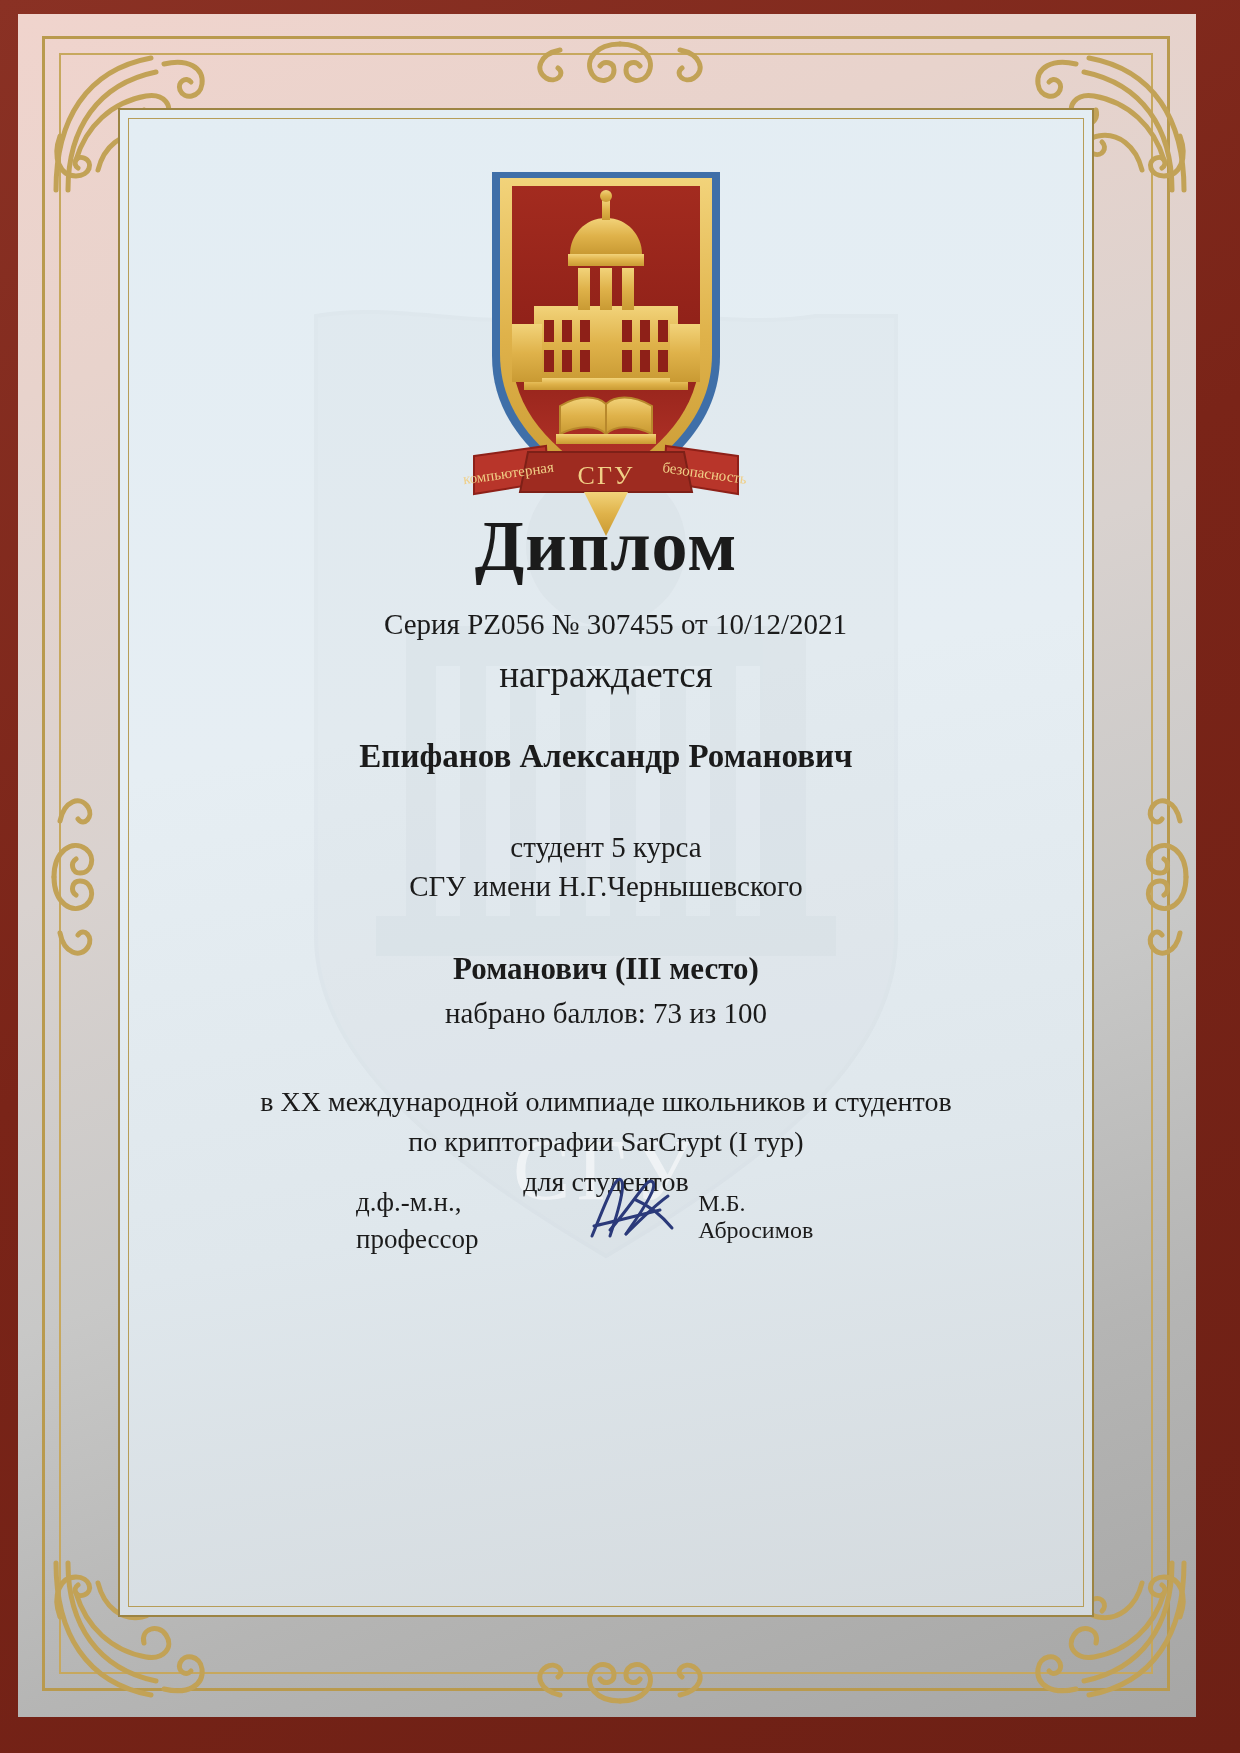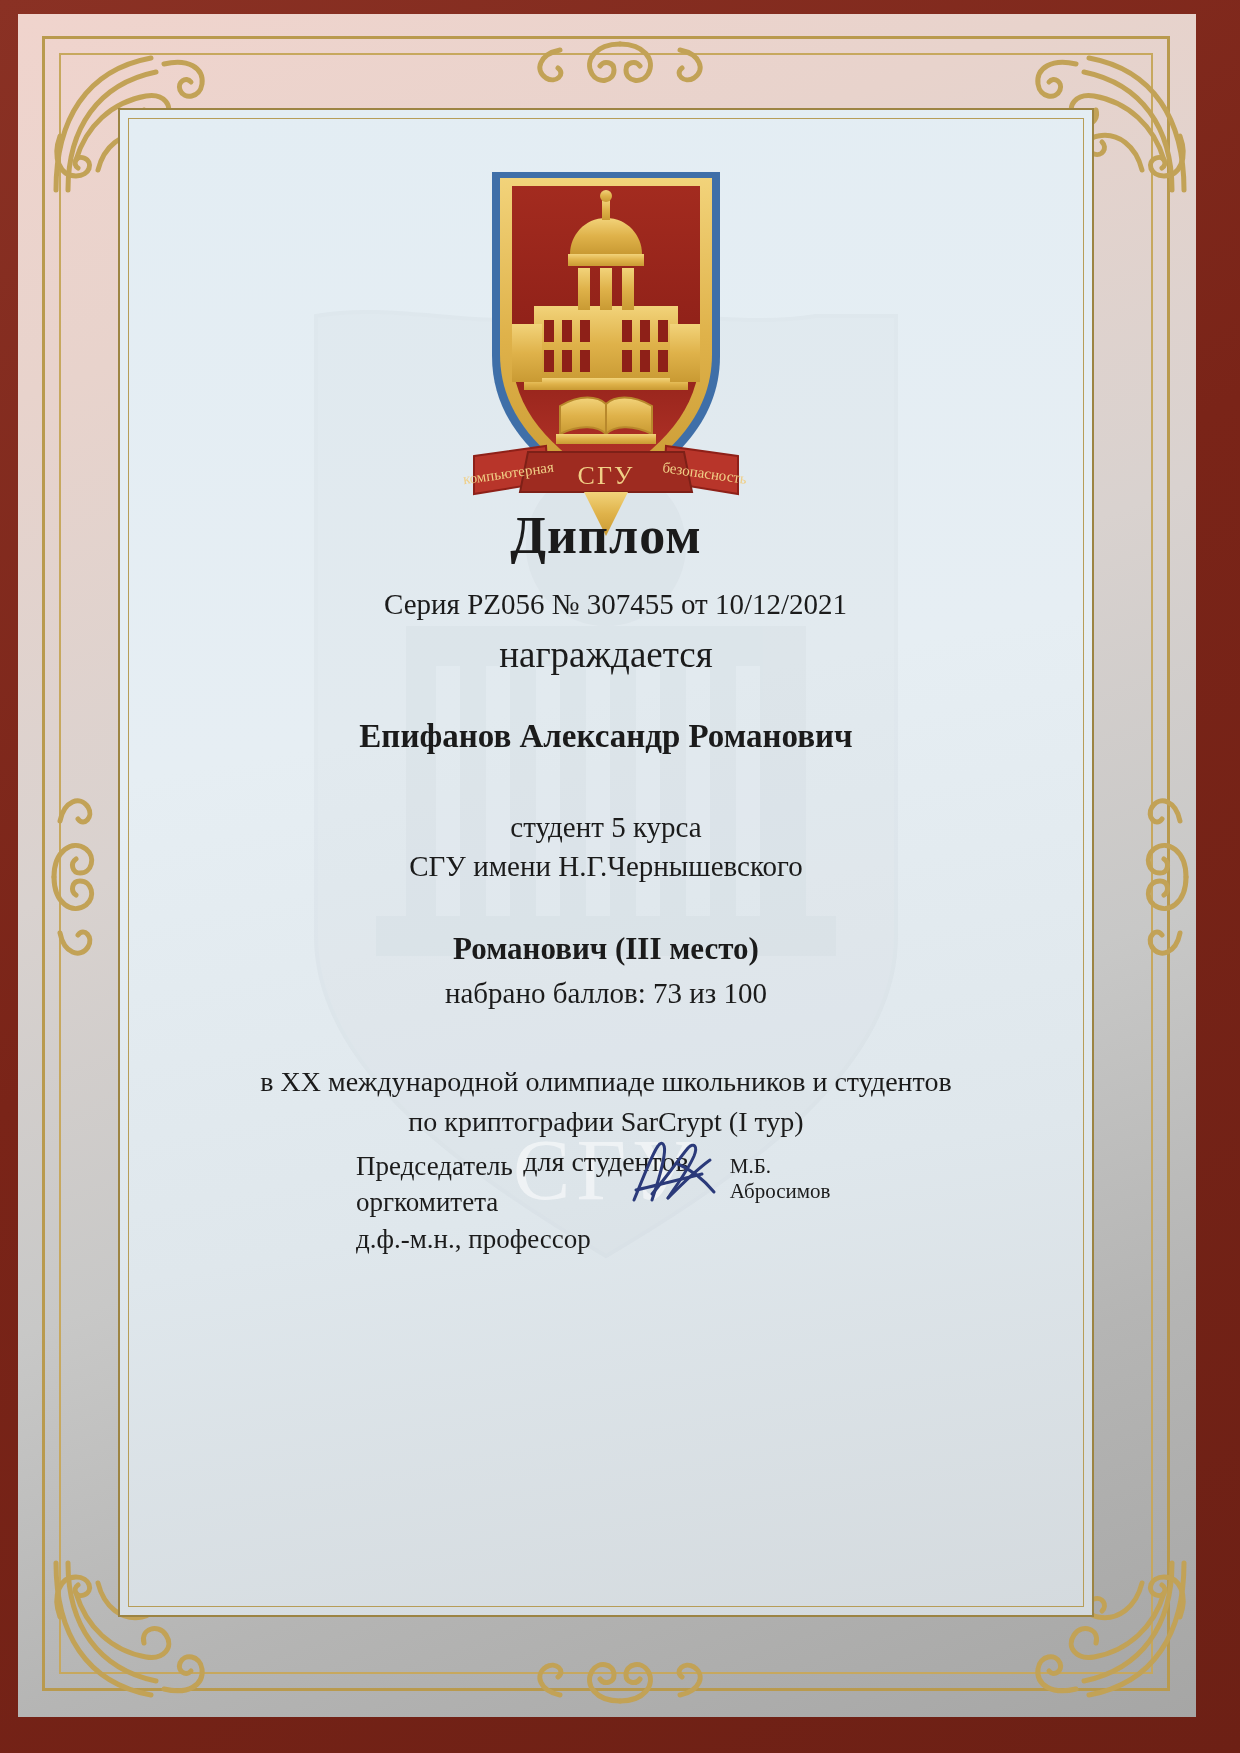--- a/index.html
+++ b/index.html
@@ -134,21 +134,21 @@
   .content {
     position: absolute;
     left: 0;
     right: 0;
     top: 400px;
     text-align: center;
     color: #1b1b1b;
     z-index: 6;
   }
   .doc-title {
-    font-size: 52px;
+    font-size: 72px;
     letter-spacing: 1px;
     margin: 0 0 26px 0;
     line-height: 1;
   }
   .serial {
     font-size: 29px;
     margin: 0 0 12px 0;
     padding-left: 19px;
   }
   .awarded-to {
@@ -186,21 +186,21 @@
     right: 236px;
     bottom: 358px;
     display: flex;
     align-items: flex-start;
     justify-content: space-between;
     z-index: 6;
     color: #1b1b1b;
   }
   .sig-left { text-align: left; font-size: 27px; line-height: 1.35; }
   .sig-mid  { width: 130px; position: relative; height: 70px; }
-  .sig-right{ font-size: 21px; padding-top: 6px; }
+  .sig-right{ font-size: 24px; padding-top: 6px; }
 
   .sig-scribble {
     position: absolute;
     left: 0;
     top: -14px;
   }
 </style>
 </head>
 <body>
 
@@ -385,21 +385,20 @@
       <p class="sub-line last">СГУ имени Н.Г.Чернышевского</p>
       <p class="result">Романович (III место)</p>
       <p class="points">набрано баллов: 73 из 100</p>
       <p class="event-line">в XX международной олимпиаде школьников и студентов</p>
       <p class="event-line">по криптографии SarCrypt (I тур)</p>
       <p class="event-line">для студентов</p>
     </div>
 
     <div class="signature-block">
       <div class="sig-left">
-        <div>Председатель оргкомитета</div>
         <div>д.ф.-м.н., профессор</div>
       </div>
       <div class="sig-mid">
         <svg class="sig-scribble" width="130" height="80" viewBox="0 0 130 80">
           <g fill="none" stroke="#2b3a7a" stroke-width="3" stroke-linecap="round">
             <path d="M16,66 C26,42 34,20 40,12 C44,6 48,10 46,22 C44,36 38,54 34,66"></path>
             <path d="M34,60 C48,44 60,26 70,14 C76,8 80,12 76,22 C70,36 58,52 50,64"></path>
             <path d="M50,64 C64,50 78,36 92,26"></path>
             <path d="M60,30 C74,36 86,46 96,58"></path>
             <path d="M18,56 C36,52 60,46 84,40"></path>

